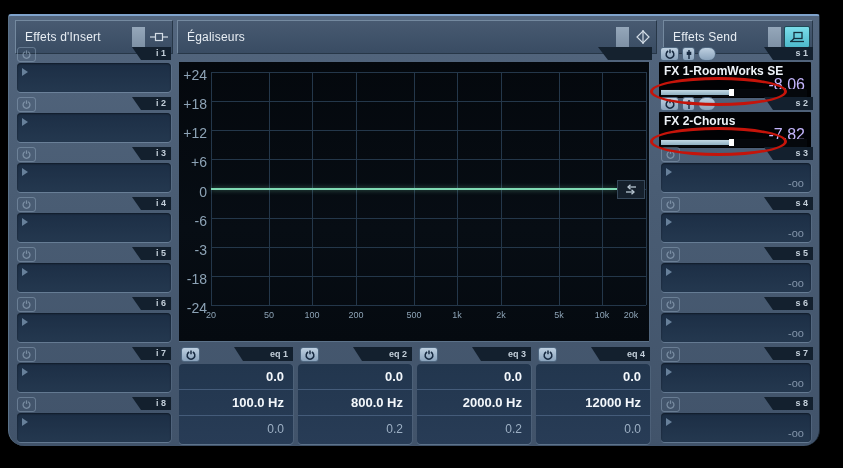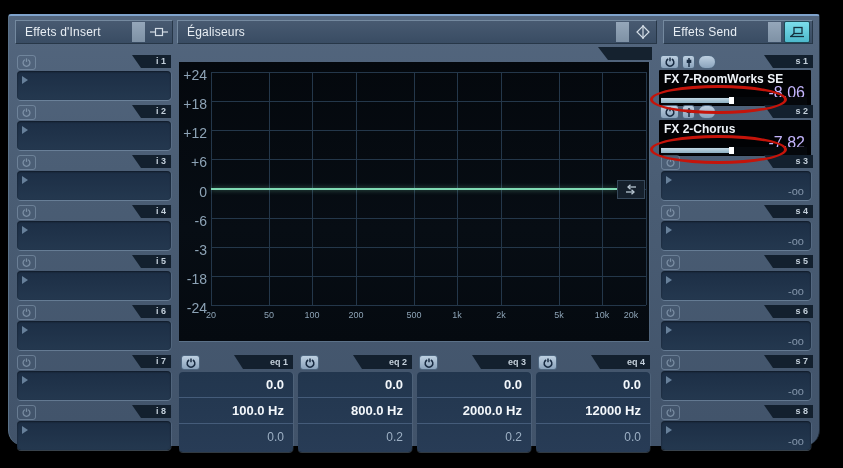--- a/index.html
+++ b/index.html
@@ -3,30 +3,30 @@
 <meta charset="utf-8">
 <style>
   html,body{margin:0;padding:0;}
   body{width:843px;height:468px;background:#000;position:relative;overflow:hidden;
        font-family:"Liberation Sans",sans-serif;}
   .window{position:absolute;left:8px;top:14px;width:812px;height:432px;
     background:linear-gradient(180deg,#53667e 0%,#4a5d74 40%,#41536a 100%);
     border-top:2px solid #7fa3cc;border-left:1px solid #5a7188;border-right:1px solid #1c2836;
     border-radius:3px 3px 16px 16px;box-sizing:border-box;
     box-shadow:0 0 26px 6px rgba(0,0,0,.9);}
-  .hdr{position:absolute;height:24px;background:linear-gradient(180deg,#485a71,#394c63);
+  .hdr{position:absolute;height:34px;background:linear-gradient(180deg,#485a71,#394c63);
     border:1px solid;border-color:#74899f #273748 #273748 #74899f;box-sizing:border-box;
     display:flex;align-items:center;padding:0 2px 0 9px;}
   .hdr-title{flex:1;font-size:12px;color:#e8eef4;letter-spacing:.2px;}
   .hdr-handle{width:13px;height:20px;background:linear-gradient(180deg,#95a7ba,#7e91a5);margin-right:3px;}
   .hdr-icon{width:22px;height:20px;display:flex;align-items:center;justify-content:center;}
   .hdr-icon.cyan{width:24px;background:linear-gradient(180deg,#7bddEA,#4db9cc);
     border:1px solid #1f4a56;border-radius:2px;}
   
-  .slot-list{position:absolute;margin-top:8px;}
+  .slot-list{position:absolute;}
   .islot,.sslot{position:absolute;left:0;width:100%;height:50px;}
   .tab{position:absolute;top:0;height:13px;background:#13202e;
     clip-path:polygon(0 0,100% 0,100% 100%,9px 100%);
     color:#c3cfda;font-size:9px;font-weight:bold;text-align:right;
     padding:0 5px 0 13px;line-height:13px;}
   .islot .tab{right:2px;min-width:21px;}
   .sslot .tab{right:0;min-width:31px;}
   .pwrd{position:absolute;left:2px;top:0;width:17px;height:13px;
     border:1px solid rgba(150,172,195,.45);border-radius:3px;
     color:rgba(165,185,205,.55);display:flex;align-items:center;justify-content:center;}
@@ -353,21 +353,21 @@
     </span>
     <span class="btn pre-btn">
       <svg width="8" height="11" viewBox="0 0 8 12">
             <line x1="4" y1="1" x2="4" y2="11" stroke="currentColor" stroke-width="1.6"></line>
             <rect x="1.5" y="3" width="5" height="3.5" fill="currentColor"></rect>
           </svg>
     </span>
     <span class="btn e-btn"></span>
     <span class="tab">s 1</span>
     <div class="send-black">
-      <div class="send-name">FX 7-RoomWorks SE</div>
+      <div class="send-name">FX 1-RoomWorks SE</div>
       <div class="send-val">-8.06</div>
       <div class="send-slider">
         <div class="fill" style="width: 48%;"></div>
         <div class="knob" style="left: calc(48% - 2px);"></div>
       </div>
     </div>
     <div class="oval"></div>
   </div>
       <div class="sslot" style="top: 50px;">
     <span class="btn pwr-btn">

